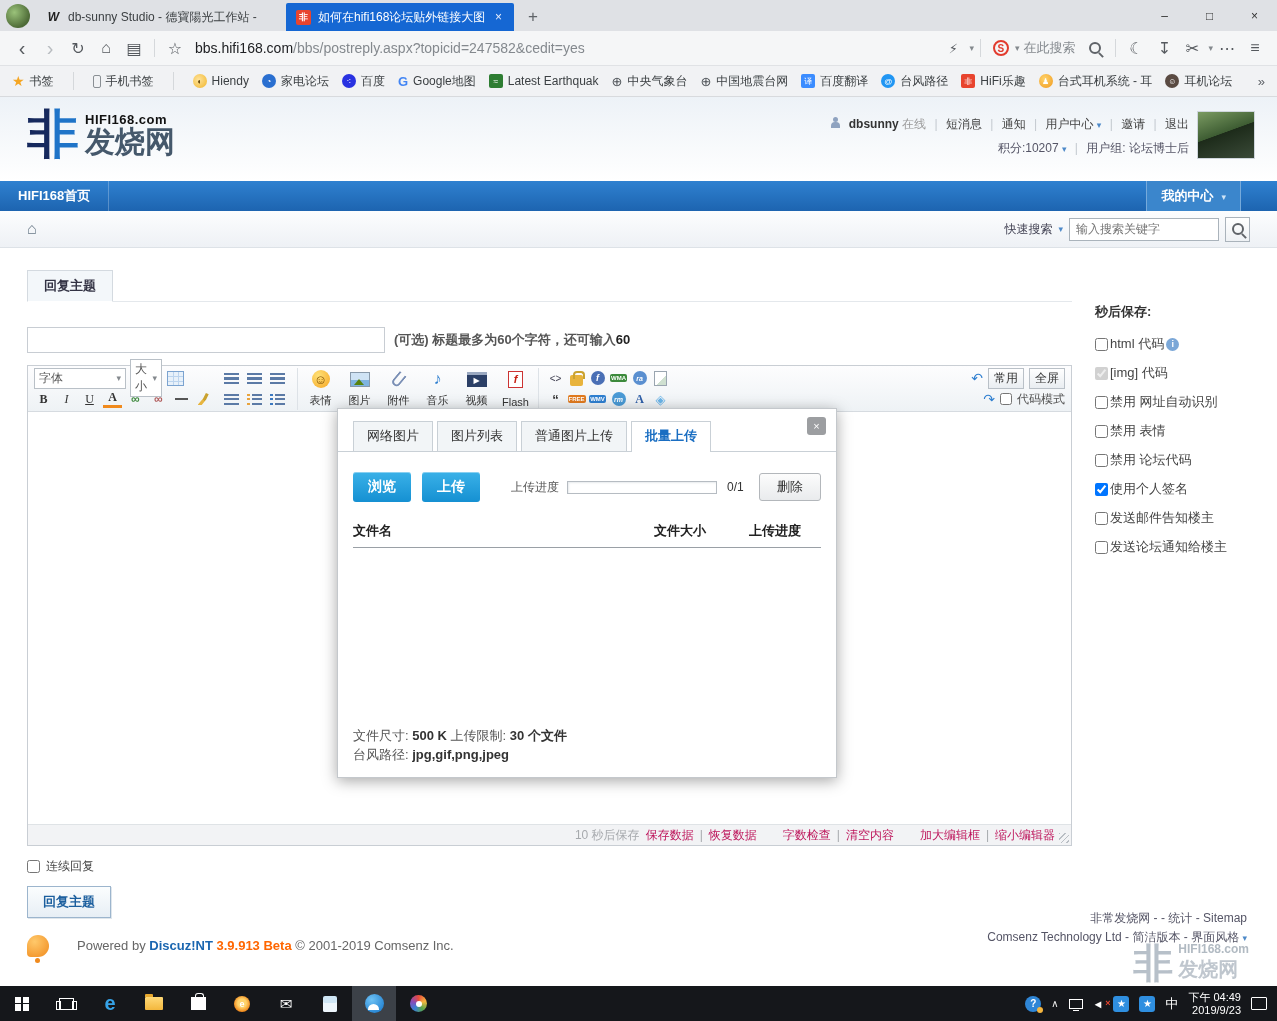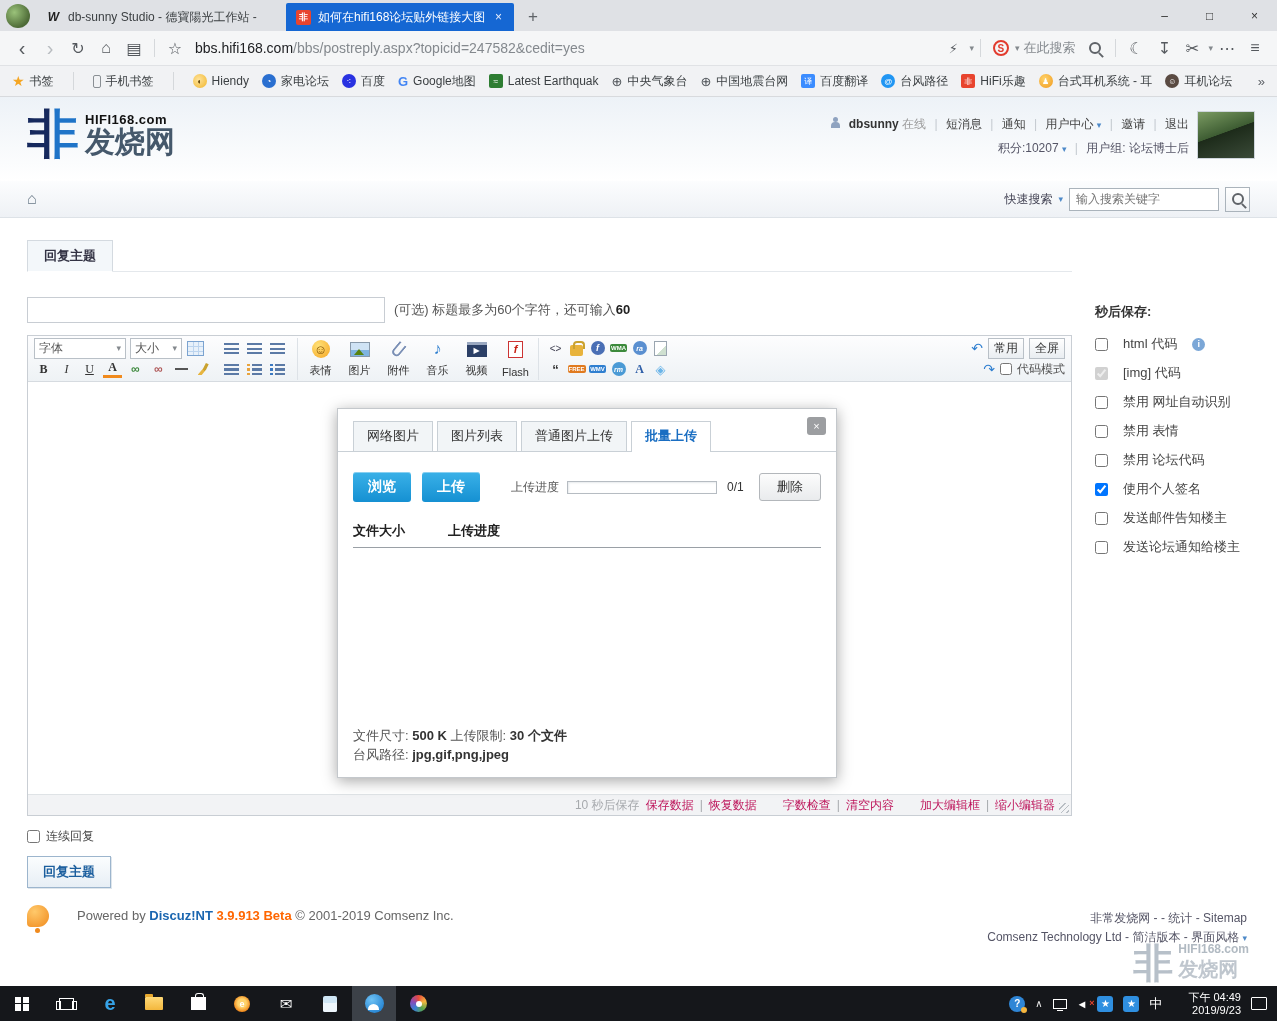--- a/index.html
+++ b/index.html
@@ -74,30 +74,30 @@
   .qsearch .lbl { color:#445; font-size:12px; }
   .qinput { width:150px; height:23px; border:1px solid #aab3bb; background:#fff; font-size:12px; padding:0 6px; color:#333; font-family:inherit; }
   .qbtn { width:25px; height:25px; border:1px solid #aab3bb; background:linear-gradient(#fff,#eef1f4); display:flex; align-items:center; justify-content:center; }
 
   .content { padding:22px 0 0 27px; width:1100px; }
   .rtab { display:inline-block; padding:6px 16px; border:1px solid #d4dae0; border-bottom:1px solid #fff; background:#f3f7fa; font-size:13px; font-weight:bold; color:#334; position:relative; z-index:2; }
   .rtab-line { width:1045px; height:1px; background:#e4e8ec; margin-top:-1px; }
 
   .titlerow { margin-top:25px; display:flex; align-items:center; }
   .titleinput { width:358px; height:26px; border:1px solid #c8cdd3; font-size:13px; padding:0 6px; font-family:inherit; }
-  .thint { margin-left:9px; font-size:13px; color:#555; }
+  .thint { margin-left:9px; font-size:13px; color:#555;font-weight:bold; }
   .thint b { color:#222; }
 
   .editor { margin-top:12px; width:1045px; border:1px solid #c9ced4; }
   .etoolbar { height:46px; background:linear-gradient(#fdfdfe,#eef2f5); border-bottom:1px solid #d6dbe0; display:flex; align-items:center; padding:2px 6px; }
   .tcol { display:flex; flex-direction:column; justify-content:space-between; height:40px; }
   .trow { display:flex; align-items:center; gap:4px; height:19px; }
   .sel { border:1px solid #b9c0c7; background:#fff; font-size:12px; color:#555; padding:1px 4px; display:flex; align-items:center; justify-content:space-between; }
   .sel.font { width:92px; }
-  .sel.size { width:52px; }
+  .sel.size { width:32px; }
   .tbtn { min-width:19px; height:18px; display:flex; align-items:center; justify-content:center; font-size:12px; color:#333; }
   .tbtn.b { font-weight:bold; font-family:"Liberation Serif",serif; }
   .tbtn.i { font-style:italic; font-family:"Liberation Serif",serif; }
   .tbtn.u { text-decoration:underline; font-family:"Liberation Serif",serif; }
   .tbtn.a { font-family:"Liberation Serif",serif; font-weight:bold; border-bottom:3px solid #f08a1d; line-height:11px; }
   .grid-ic { width:17px; height:15px; border:1px solid #7ba3d0; background:
       linear-gradient(#bcd4ee,#bcd4ee) 0 4px/100% 1px no-repeat,
       linear-gradient(#bcd4ee,#bcd4ee) 0 9px/100% 1px no-repeat,
       linear-gradient(#bcd4ee,#bcd4ee) 5px 0/1px 100% no-repeat,
       linear-gradient(#bcd4ee,#bcd4ee) 10px 0/1px 100% no-repeat,#e8f1fa; }
@@ -149,21 +149,21 @@
   .rfooter { position:absolute; right:30px; top:812px; text-align:right; font-size:12px; color:#556; line-height:19px; }
   .rfooter a { color:#556; text-decoration:none; }
   .watermark { position:absolute; right:28px; top:845px; display:flex; align-items:center; gap:5px; opacity:.75; }
   .watermark .g { font-size:40px; font-weight:bold; color:#9fabb7; line-height:40px; }
   .watermark .t1 { font-size:12px; font-weight:bold; color:#97a3ae; }
   .watermark .t2 { font-size:20px; font-weight:bold; color:#aab4be; }
 
   
   .options { position:absolute; left:1095px; top:206px; width:170px; font-size:13px; color:#444; }
   .options .ot { font-weight:bold; color:#333; margin-bottom:14px; }
-  .opt { display:flex; align-items:center; gap:15px; margin:11px 0; }
+  .opt { display:flex; align-items:center; gap:2px; margin:11px 0; }
   .opt input { width:13px; height:13px; }
   .infoi { width:13px; height:13px; border-radius:50%; background:#7ba7d7; color:#fff; font-size:9px; font-weight:bold; display:inline-flex; align-items:center; justify-content:center; }
 
   
   .dialog { position:absolute; left:337px; top:311px; width:500px; height:370px; background:#fff; border:1px solid #c4c8cc; box-shadow:0 3px 14px rgba(0,0,0,.35); }
   .dclose { position:absolute; top:8px; right:10px; width:19px; height:18px; background:#9c9ea1; border-radius:3px; color:#fff; font-size:11px; display:flex; align-items:center; justify-content:center; }
   .dtabs { display:flex; gap:4px; padding:12px 15px 0; border-bottom:1px solid #c9d0d6; }
   .dtab { padding:5px 13px 6px; border:1px solid #c9d0d6; border-bottom:none; background:#f2f5f7; font-size:13px; color:#333; }
   .dtab.act { background:#fff; color:#1a6ec2; font-weight:bold; margin-bottom:-1px; padding-bottom:7px; }
   .drow { display:flex; align-items:center; margin:20px 15px 0; }
@@ -205,21 +205,21 @@
   .tray { margin-left:auto; display:flex; align-items:center; gap:10px; padding-right:10px; }
   .helpq { width:16px; height:16px; border-radius:50%; background:#2f86d6; font-size:10px; font-weight:bold; display:flex; align-items:center; justify-content:center; position:relative; }
   .helpq::after { content:""; position:absolute; right:-2px; bottom:-1px; width:6px; height:6px; border-radius:50%; background:#f5b63f; }
   .chev { font-size:10px; color:#eee; }
   .monic { width:14px; height:10px; border:1px solid #fff; position:relative; }
   .monic::after { content:""; position:absolute; left:3px; bottom:-3px; width:6px; height:1px; background:#fff; }
   .spk { position:relative; font-size:11px; color:#fff; }
   .spk i { position:absolute; right:-7px; top:0; color:#e8442e; font-size:9px; font-style:normal; font-weight:bold; }
   .bstar { width:16px; height:16px; border-radius:3px; background:#2f8fe0; color:#fff; font-size:10px; display:flex; align-items:center; justify-content:center; }
   .ime { font-size:13px; color:#fff; }
-  .clock { text-align:right; font-size:11px; line-height:13px; color:#fff;margin-left:16px; }
+  .clock { text-align:right; font-size:11px; line-height:13px; color:#fff; }
   .notif { width:16px; height:13px; border:1px solid #fff; border-radius:1px; }
 </style>
 </head>
 <body>
 
 <div class="win">
 
   <div class="tabbar">
     <span class="bavatar"></span>
     <div class="tab">
@@ -363,20 +363,24 @@
         <div class="row">
           <span>积分:10207</span>
           <span class="dda">▾</span>
           <span class="pipe">|</span>
           <span>用户组: 论坛博士后</span>
         </div>
       </div>
       <div class="havatar"></div>
     </div>
 
+    <div class="bluenav">
+      <span class="bn-home">HIFI168首页</span>
+      <span class="bn-my"><span>我的中心</span><span class="caret">▾</span></span>
+    </div>
 
     <div class="crumbbar">
       <span class="house">⌂</span>
       <div class="qsearch">
         <span class="lbl">快速搜索</span>
         <span class="dda">▾</span>
         <input class="qinput" placeholder="输入搜索关键字" style="">
         <span class="qbtn">
             <span class="mag"></span>
           </span>
@@ -645,20 +649,21 @@
       <div class="drow">
         <span class="btn-blue">浏览</span>
         <span class="btn-blue">上传</span>
         <span class="plabel">上传进度</span>
         <span class="pbar"></span>
         <span class="pcount">0/1</span>
         <span class="btn-del">删除</span>
       </div>
       <div class="dtable">
         <div class="dth">
+          <span class="c-name">文件名</span>
           <span class="c-size">文件大小</span>
           <span class="c-prog">上传进度</span>
         </div>
       </div>
       <div class="dinfo">
         <div>
           <span>文件尺寸:</span>
           <b>500 K</b>
           <span>上传限制:</span>
           <b>30 个文件</b>

